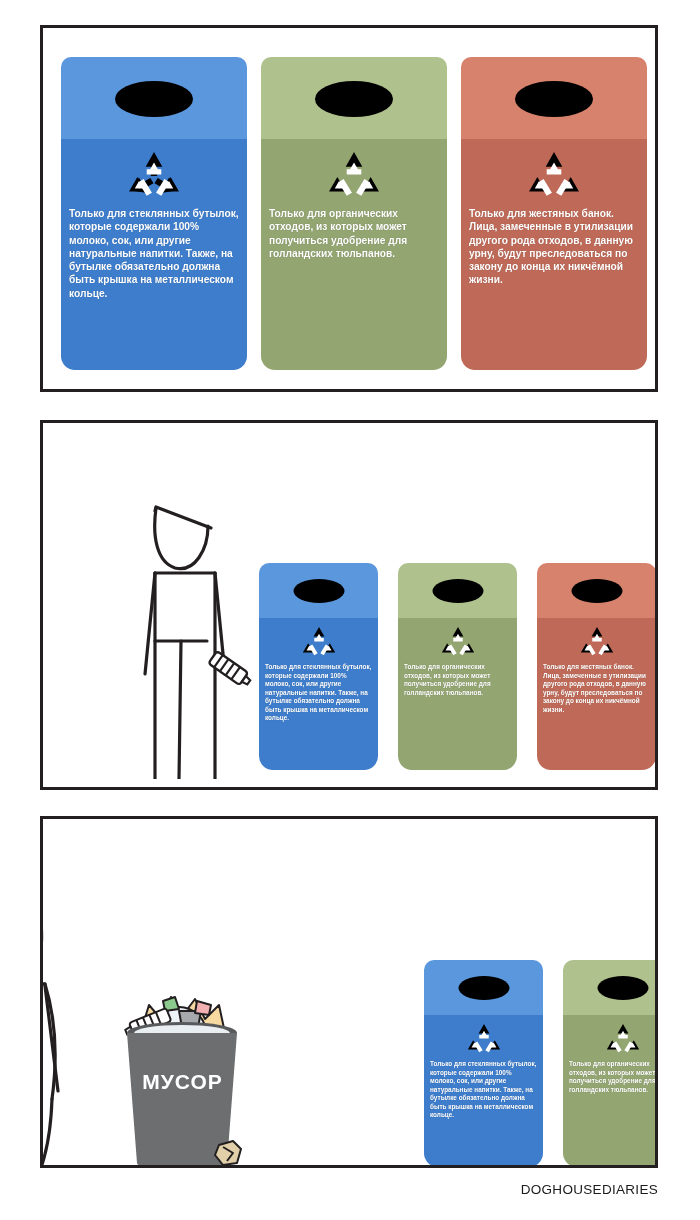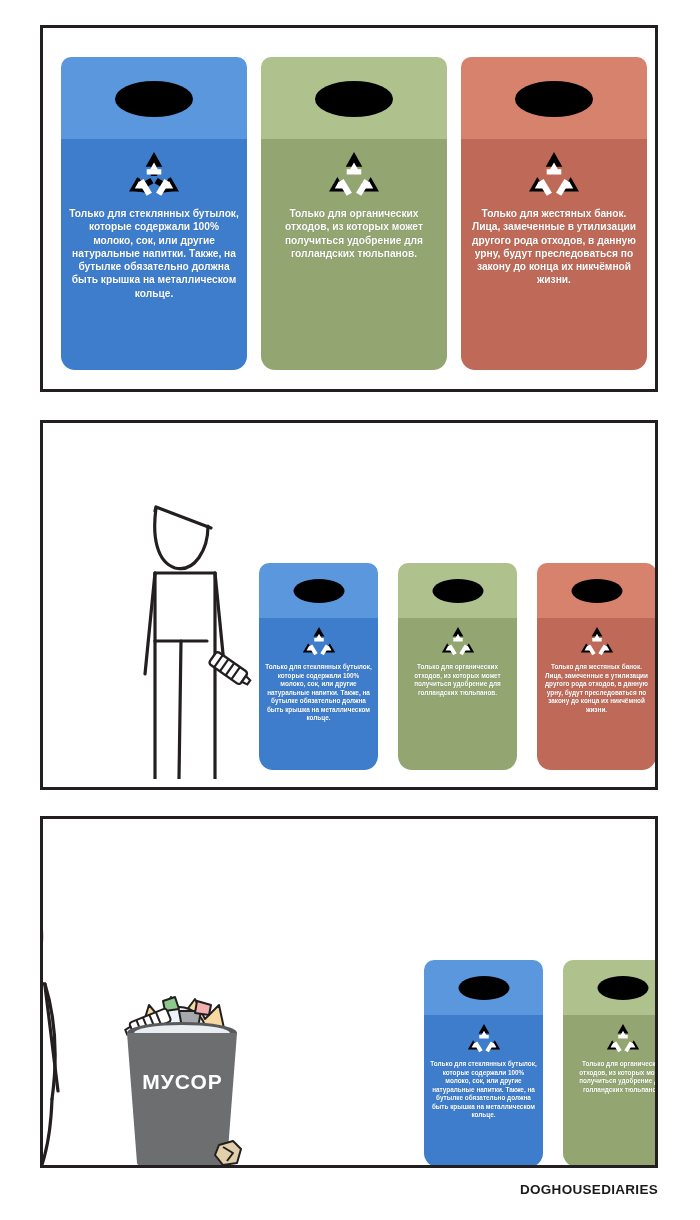--- a/index.html
+++ b/index.html
@@ -64,21 +64,21 @@
     position: absolute;
     left: 50%;
     transform: translateX(-50%);
   }
   .bin-recycle svg { display: block; width: 100%; height: 100%; }
   .bin-text {
     position: absolute;
     left: 0;
     width: 100%;
     color: #ffffff;
-    text-align: center;
+    text-align: left;
     font-family: "Liberation Sans", sans-serif;
     font-weight: 700;
     box-sizing: border-box;
     line-height: 1.30;
     text-shadow: 0 0 1px rgba(0,0,0,0.25);
   }
 
   
   .bin-blue  .bin-top  { background: #5b97dd; }
   .bin-blue  .bin-body { background: #3d7dcc; }
@@ -127,21 +127,21 @@
     font-weight: 700;
     letter-spacing: 1px;
   }
 
   
   #footer {
     position: absolute;
     right: 42px;
     top: 1182px;
     font-family: "Liberation Sans", sans-serif;
-    font-weight: 700;
+    font-weight: 400;
     font-size: 13.5px;
     letter-spacing: 0.3px;
     color: #1b1b1b;
   }
 </style>
 </head>
 <body>
 
 <div id="comic">
 

